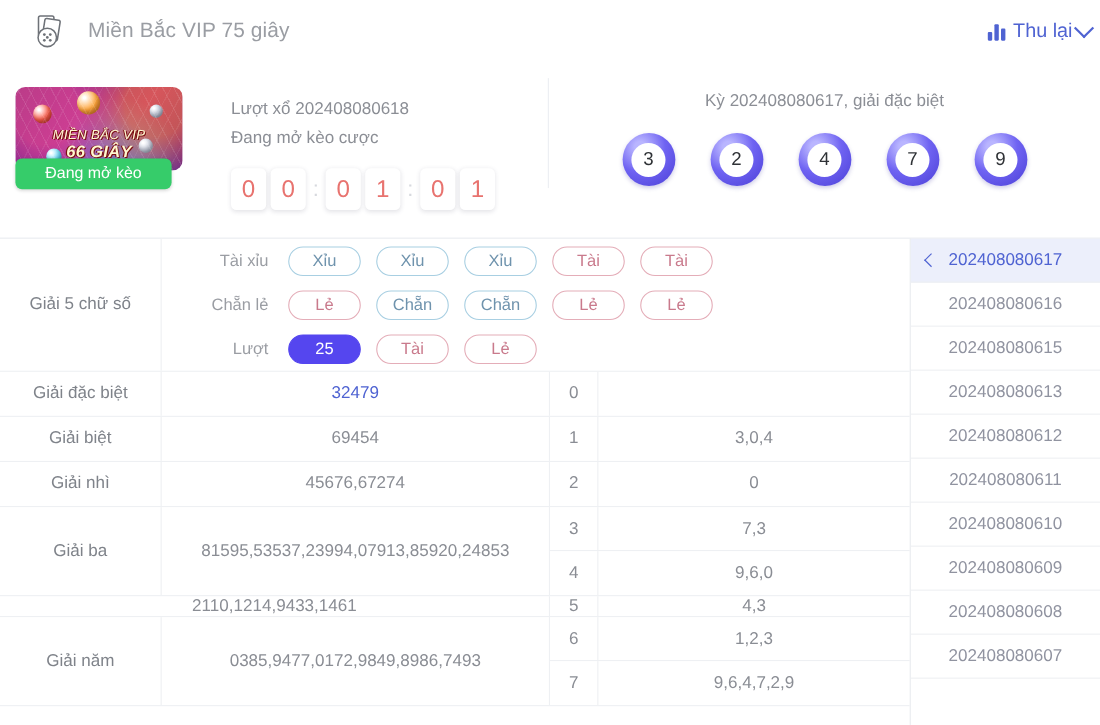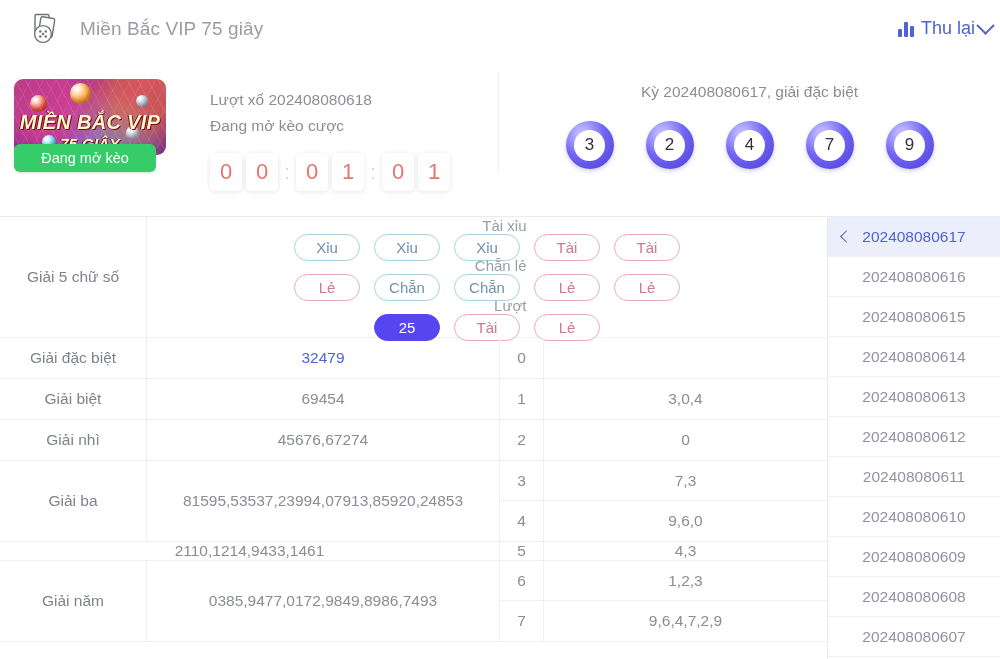--- a/index.html
+++ b/index.html
@@ -53,21 +53,21 @@
       repeating-linear-gradient(-62deg, rgba(255,255,255,.07) 0 1px, transparent 1px 11px);
   }
   .logo-ball { position: absolute; border-radius: 50%; box-shadow: inset -2px -3px 4px rgba(0,0,0,.28); }
   .lb1 { width: 17px; height: 17px; left: 16px; top: 16px; background: radial-gradient(circle at 32% 28%, #fff 5%, #ff5f4d 55%, #c62a1d); }
   .lb2 { width: 21px; height: 21px; left: 56px; top: 4px; background: radial-gradient(circle at 32% 28%, #fff 5%, #ffa53a 55%, #e0711a); }
   .lb3 { width: 14px; height: 14px; left: 28px; top: 56px; background: radial-gradient(circle at 32% 28%, #fff 5%, #6fe0ff 55%, #1d8fbe); }
   .lb4 { width: 13px; height: 13px; left: 112px; top: 47px; background: radial-gradient(circle at 32% 28%, #fff 5%, #d0d6e6 55%, #8a92a8); }
   .lb5 { width: 12px; height: 12px; left: 122px; top: 16px; background: radial-gradient(circle at 32% 28%, #fff 5%, #c9d2e4 55%, #7d87a0); }
   .logo-wordmark { position: absolute; inset: 0; display: flex; flex-direction: column;
     align-items: center; justify-content: center; gap: 1px; z-index: 3; }
-  .logo-l1 { font-size: 20px; font-weight: bold; font-style: italic; color: #fff8d0;
+  .logo-l1 { font-size: 12px; font-weight: normal; font-style: italic; color: #fff8d0;
     letter-spacing: .3px; text-shadow: 1px 1px 0 #7a1010, -1px 0 0 #7a1010; margin-top: 28px; }
   .logo-l2 { font-size: 15px; font-weight: bold; font-style: italic; color: #fff8d0;
     letter-spacing: .3px; text-shadow: 1px 1px 0 #7a1010, -1px 0 0 #7a1010; }
   .logo-badge {
     margin-top: -11px; position: relative; z-index: 5; width: 142px; height: 28px;
     border-radius: 6px; background: #36cc6a; color: #fff; font-size: 14.5px;
     display: flex; align-items: center; justify-content: center; cursor: pointer;
     box-shadow: 0 1px 3px rgba(0,0,0,.14);
   }
 
@@ -108,21 +108,21 @@
   .c-value { flex: 1; display: flex; align-items: center; justify-content: center;
     font-size: 15.5px; color: #8a8d94; }
   .c-value.hl { color: #4f63d2; }
   .c-digit { width: 45px; flex: none; border-left: 1px solid #eef0f3; border-right: 1px solid #eef0f3;
     display: flex; align-items: center; justify-content: center; font-size: 15.5px; color: #8a8d94; }
   .c-tail { width: 283px; flex: none; display: flex; align-items: center; justify-content: center;
     font-size: 15.5px; color: #8a8d94; }
 
   
   .bets { flex: 1; }
-  .betrow { display: flex; align-items: center; height: 40px; flex-direction: column; }
+  .betrow { display: flex; align-items: center; height: 40px; }
   .betrow + .betrow { border-top: 0; }
   .bet-label { width: 115px; flex: none; text-align: right; padding-right: 18px;
     font-size: 15px; color: #9a9da3; }
   .tags { display: flex; gap: 14px; }
   .tag { min-width: 66px; height: 27px; border-radius: 14px; font-size: 15px;
     display: flex; align-items: center; justify-content: center; padding: 0 14px;
     border: 1px solid; background: #fff; cursor: pointer; }
   .tag.blue { border-color: #a8cfe2; color: #6f93ad; }
   .tag.red  { border-color: #e4adb8; color: #c97a8c; }
   .tag.solid { border-color: #5546ef; background: #5546ef; color: #fff; }
@@ -173,21 +173,21 @@
 
     <div class="logo-block">
       <div class="logo-card">
         <span class="logo-ball lb1"></span>
         <span class="logo-ball lb2"></span>
         <span class="logo-ball lb3"></span>
         <span class="logo-ball lb4"></span>
         <span class="logo-ball lb5"></span>
         <div class="logo-wordmark">
           <div class="logo-l1">MIỀN BẮC VIP</div>
-          <div class="logo-l2">75 GIÂY</div>
+          <div class="logo-l2">66 GIÂY</div>
         </div>
       </div>
       <div class="logo-badge">Đang mở kèo</div>
     </div>
 
     <div class="draw-block">
       <div class="draw-line">Lượt xổ 202408080618</div>
       <div class="draw-line">Đang mở kèo cược</div>
       <div class="timer">
         <span class="tdigit">0</span>
@@ -326,23 +326,20 @@
         <span class="back-chev"></span>
         <span>202408080617</span>
       </div>
       <div class="prow">
           <span>202408080616</span>
         </div>
       <div class="prow">
           <span>202408080615</span>
         </div>
       <div class="prow">
-          <span>202408080614</span>
-        </div>
-      <div class="prow">
           <span>202408080613</span>
         </div>
       <div class="prow">
           <span>202408080612</span>
         </div>
       <div class="prow">
           <span>202408080611</span>
         </div>
       <div class="prow">
           <span>202408080610</span>

